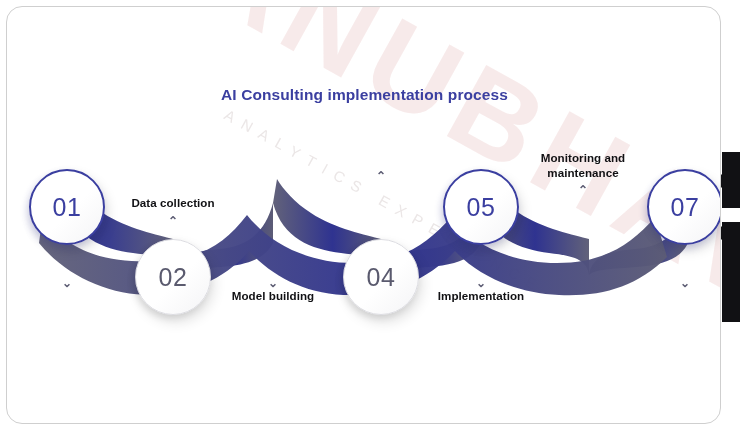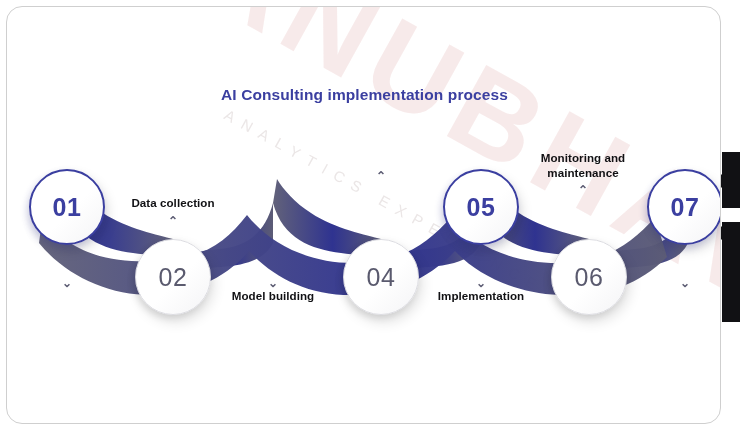--- a/index.html
+++ b/index.html
@@ -94,21 +94,20 @@
     letter-spacing:.5px;
     background:
       linear-gradient(135deg,#ffffff 0%,#ffffff 55%,#f4f4f6 100%);
   }
   .node.top {
     border:2.6px solid #3b3fa0;
     color:#3b3fa0;
     box-shadow:
       -2px 4px 7px rgba(59,63,160,.20),
       3px 6px 12px rgba(0,0,0,.13);
-    font-weight: bold;
   }
   .node.bottom {
     border:1.4px solid #dcdce1;
     color:#5a5a6e;
     box-shadow:
       -2px 3px 7px rgba(0,0,0,.10),
       3px 7px 13px rgba(0,0,0,.12);
   }
 
   
@@ -252,21 +251,20 @@
                  C 424 270, 388 288, 344 288
                  C 300 288, 266 270, 242 244
                  C 220 270, 184 288, 144 288
                  C 100 288, 58 268, 32 236 Z" fill="url(#g2)" opacity="0.97"></path>
       </svg>
 
       <div class="node top" style="left:22px;  top:162px;">01</div>
       <div class="node bottom" style="left:128px; top:232px;">02</div>
       <div class="node bottom" style="left:336px; top:232px;">04</div>
       <div class="node top" style="left:436px; top:162px;">05</div>
-      <div class="node bottom" style="left:544px; top:232px;">06</div>
       <div class="node top" style="left:640px; top:162px;">07</div>
 
       <div class="label" style="left:-6px; top:268px;">
         <span class="chev down">⌄</span>
       </div>
 
       <div class="label" style="left:200px; top:268px;">
         <span class="chev down">⌄</span>
         <span>Model building</span>
       </div>

